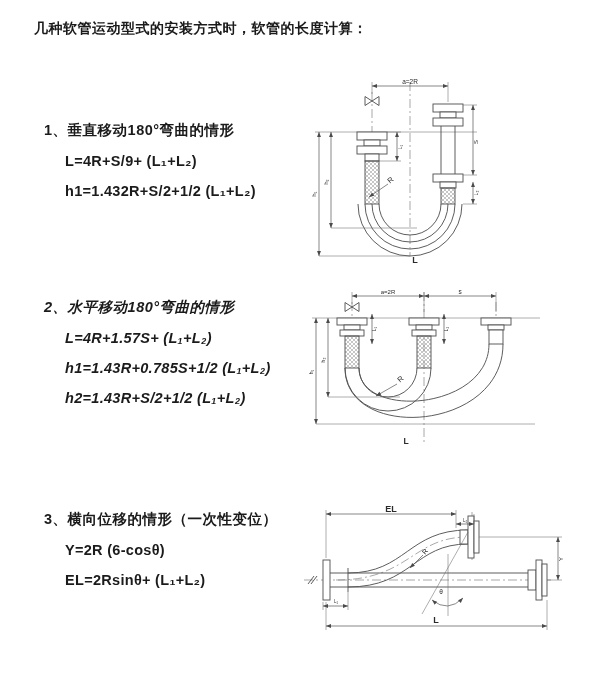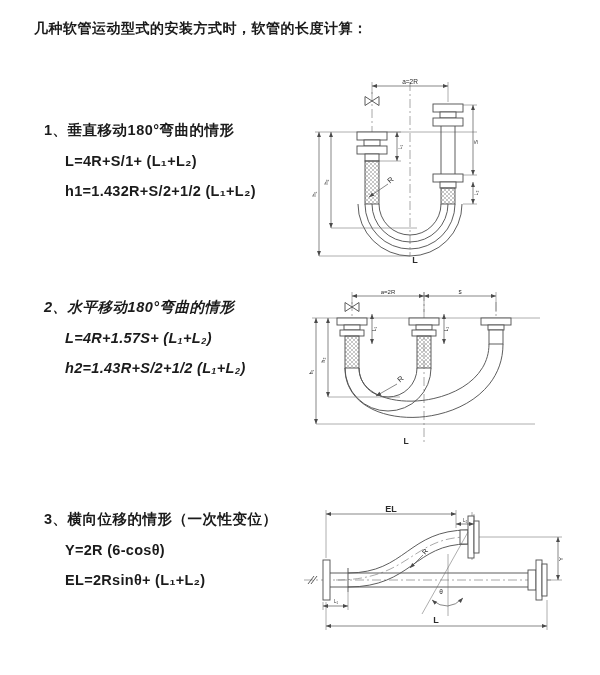--- a/index.html
+++ b/index.html
@@ -30,21 +30,21 @@
 </style>
 </head>
 <body>
 
 <main>
 
   <div id="title" class="abs">几种软管运动型式的安装方式时，软管的长度计算：</div>
 
   <section class="sec abs" style="left:44px;top:103px;margin-top:18px;">
     <h2>1、垂直移动180°弯曲的情形</h2>
-    <p class="f">L=4R+S/1+ (L₁+L₂)</p>
+    <p class="f">L=4R+S/9+ (L₁+L₂)</p>
     <p class="f">h1=1.432R+S/2+1/2 (L₁+L₂)</p>
   </section>
 
   <svg class="abs" style="left:305px;top:70px;" width="255" height="196" viewBox="0 0 255 196">
     <defs>
       <pattern id="braidPat" width="4" height="4" patternUnits="userSpaceOnUse">
         <path d="M0,4 L4,0 M-1,1 L1,-1 M3,5 L5,3 M0,0 L4,4 M-1,3 L1,5 M3,-1 L5,1" stroke="#8c8c8c" stroke-width="0.5"></path>
       </pattern>
       <marker id="ah" viewBox="0 0 10 10" refX="9.5" refY="5" markerWidth="8" markerHeight="8" orient="auto-start-reverse">
         <path d="M0.5,1.5 L9.5,5 L0.5,8.5 Z" fill="#4a4a4a"></path>
@@ -125,20 +125,21 @@
       <path class="thin" d="M14,186 H105"></path>
       <text x="10.5" y="124" font-size="5.5" transform="rotate(-90 10.5 124)" text-anchor="middle">h₁</text>
     </g>
 
     <text x="110" y="193" font-size="9" font-weight="bold" text-anchor="middle">L</text>
   </svg>
 
   <section class="sec abs" style="left:44px;top:298px;font-style:italic;">
     <h2>2、水平移动180°弯曲的情形</h2>
     <p class="f">L=4R+1.57S+ (L₁+L₂)</p>
+    <p class="f">h1=1.43R+0.785S+1/2 (L₁+L₂)</p>
     <p class="f">h2=1.43R+S/2+1/2 (L₁+L₂)</p>
   </section>
 
   <svg class="abs" style="left:300px;top:282px;" width="265" height="168" viewBox="0 0 265 168">
 
     <g>
       <path class="cl" d="M124,10 V160"></path>
       <path class="cl" d="M52,20 V36"></path>
       <path class="cl" d="M196,20 V36"></path>
       <path class="thin" d="M12,36 H240"></path>

